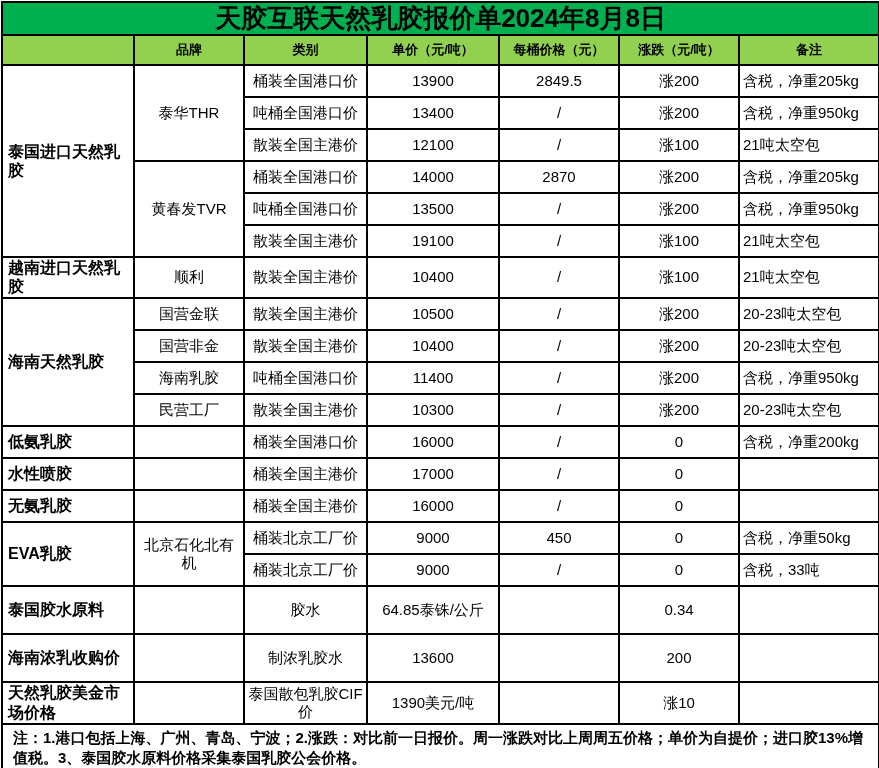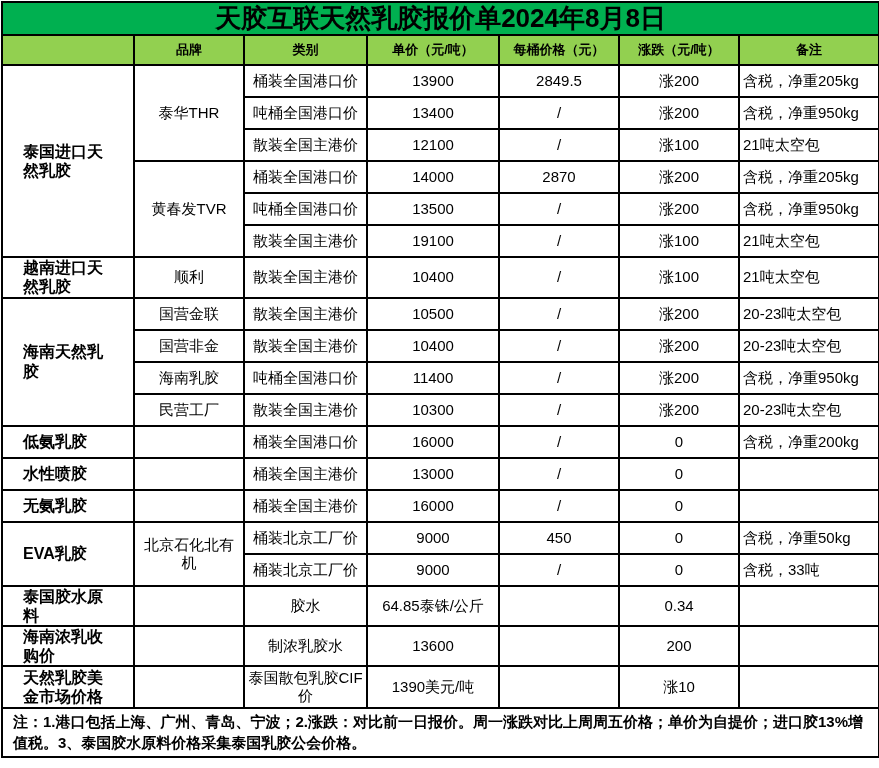--- a/index.html
+++ b/index.html
@@ -3,23 +3,23 @@
 <meta charset="utf-8">
 <style>
   html,body{margin:0;padding:0;background:#ffffff;}
   body{width:879px;height:768px;overflow:hidden;font-family:"Liberation Sans","DejaVu Sans",sans-serif;color:#000;}
   table.sheet{border-collapse:collapse;table-layout:fixed;width:877px;margin:1px 0 0 1px;}
   td,th{border:2px solid #000;padding:0 3px;overflow:hidden;vertical-align:middle;line-height:1.2;}
   .title-cell{background:#00B050;text-align:center;font-family:Liberation Sans, sans-serif;font-weight:bold;font-size:26px;height:30px;}
   .head{background:#92D050;font-weight:bold;text-align:center;font-size:13px;height:28px;padding:0 1px;}
   tr.r{height:32px;}
   tr.tall{height:30px;}
-  tr.mid{height:36px;}
+  tr.mid{height:48px;}
   tr.usd{height:42px;}
-  td.cat{font-weight:bold;text-align:left;font-size:16px;padding:0 20px;}
+  td.cat{font-weight:bold;text-align:left;font-size:16px;padding:0 5px;}
   td.c{text-align:center;font-size:15px;}
   td.remark{text-align:left;font-size:15px;}
   td.note-cell{font-weight:bold;font-size:15px;line-height:1.35;padding:3px 10px;height:40px;vertical-align:top;}
 </style>
 </head>
 <body>
 
 <table class="sheet">
   <colgroup>
     <col style="width:132px">
@@ -144,21 +144,21 @@
     <td class="c">16000</td>
     <td class="c">/</td>
     <td class="c">0</td>
     <td class="remark">含税，净重200kg</td>
   </tr>
 
   <tr class="r">
     <td class="cat">水性喷胶</td>
     <td class="c"></td>
     <td class="c">桶装全国主港价</td>
-    <td class="c">13000</td>
+    <td class="c">17000</td>
     <td class="c">/</td>
     <td class="c">0</td>
     <td class="remark"></td>
   </tr>
 
   <tr class="r">
     <td class="cat">无氨乳胶</td>
     <td class="c"></td>
     <td class="c">桶装全国主港价</td>
     <td class="c">16000</td>

